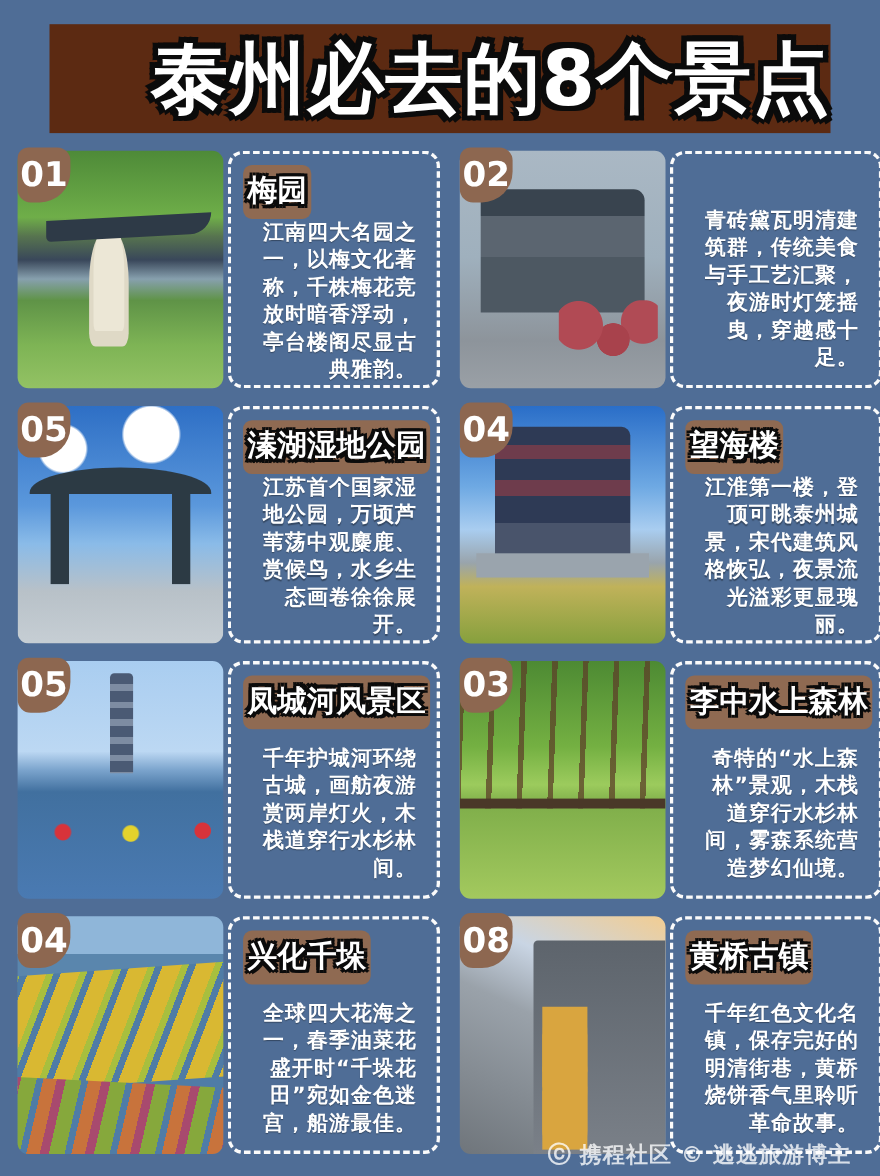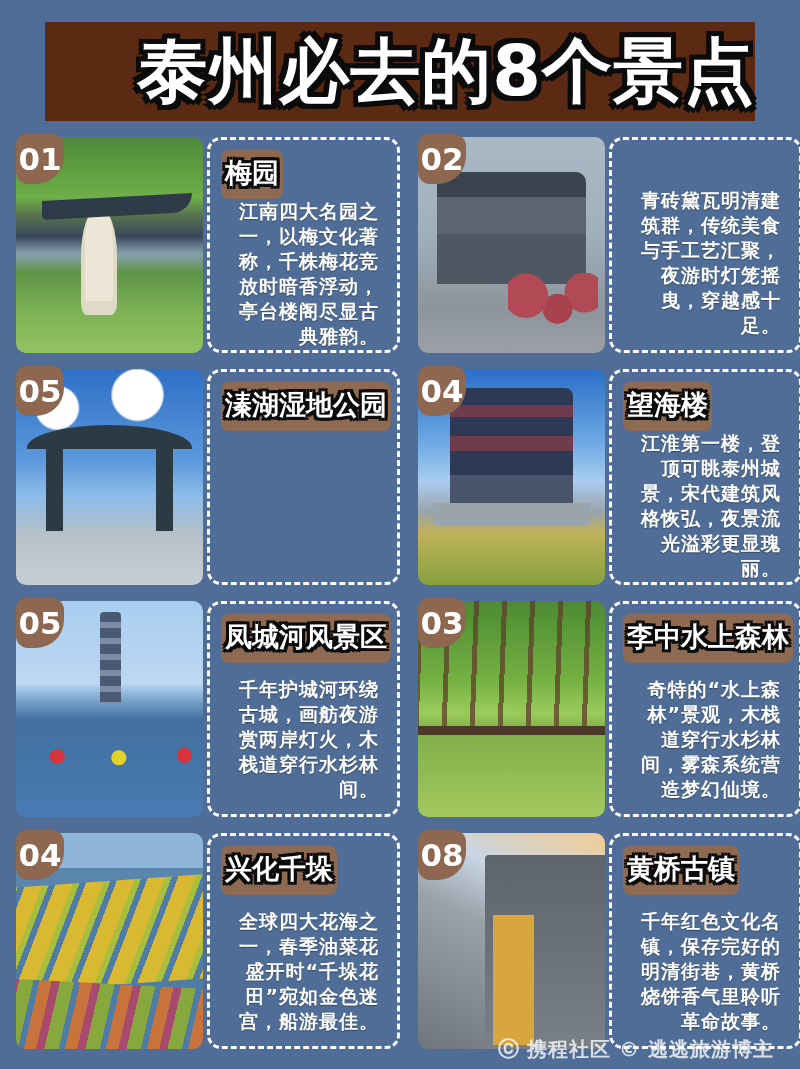--- a/index.html
+++ b/index.html
@@ -155,20 +155,21 @@
     <div class="panel">
       <p class="desc">青砖黛瓦明清建筑群，传统美食与手工艺汇聚，夜游时灯笼摇曳，穿越感十足。</p>
     </div>
   </section>
 
   <section class="card">
     <div class="badge">05</div>
     <div class="photo p3"></div>
     <div class="panel">
       <div class="title-box">溱湖湿地公园</div>
+      <p class="desc">江苏首个国家湿地公园，万顷芦苇荡中观麋鹿、赏候鸟，水乡生态画卷徐徐展开。</p>
     </div>
   </section>
 
   <section class="card">
     <div class="badge">04</div>
     <div class="photo p4"></div>
     <div class="panel">
       <div class="title-box">望海楼</div>
       <p class="desc">江淮第一楼，登顶可眺泰州城景，宋代建筑风格恢弘，夜景流光溢彩更显瑰丽。</p>
     </div>

